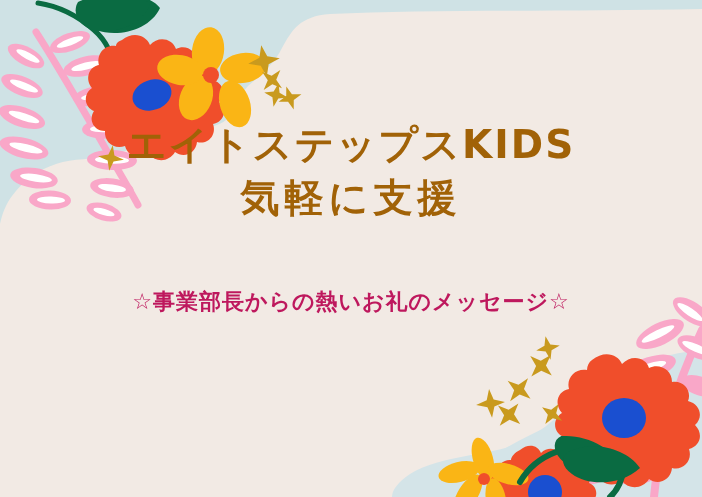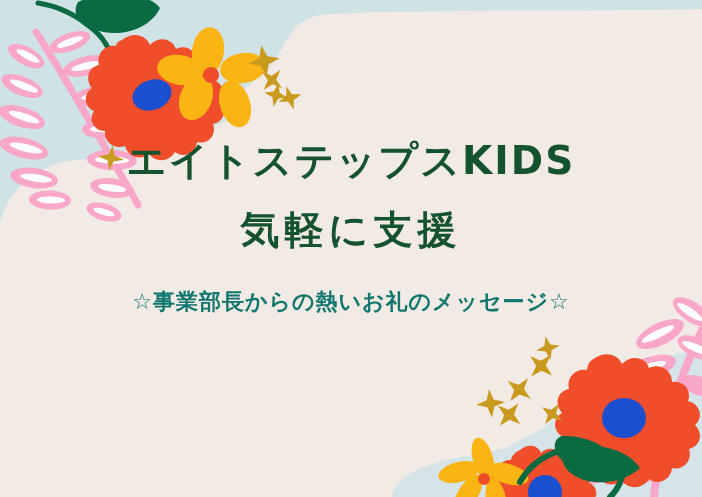--- a/index.html
+++ b/index.html
@@ -17,32 +17,31 @@
   }
   #art{position:absolute;inset:0;width:702px;height:497px;}
   .txtwrap{
     position:absolute;
     left:0;right:0;
     text-align:center;
     pointer-events:none;
   }
   #title-block{top:118px;}
   .title-line{
-    color:#14532d;
+    color:#a16207;
     font-weight:700;
     font-size:39px;
     line-height:53px;
     letter-spacing:2px;
     white-space:nowrap;
-    margin-top:16px;
   }
   #title-line-2{letter-spacing:5px;text-align:center;}
   #subtitle-block{top:287px;}
   .subtitle-line{
-    color:#0f766e;
+    color:#be185d;
     font-weight:700;
     font-size:22px;
     line-height:30px;
     letter-spacing:1px;
     white-space:nowrap;
   }
 </style>
 </head>
 <body>
 

